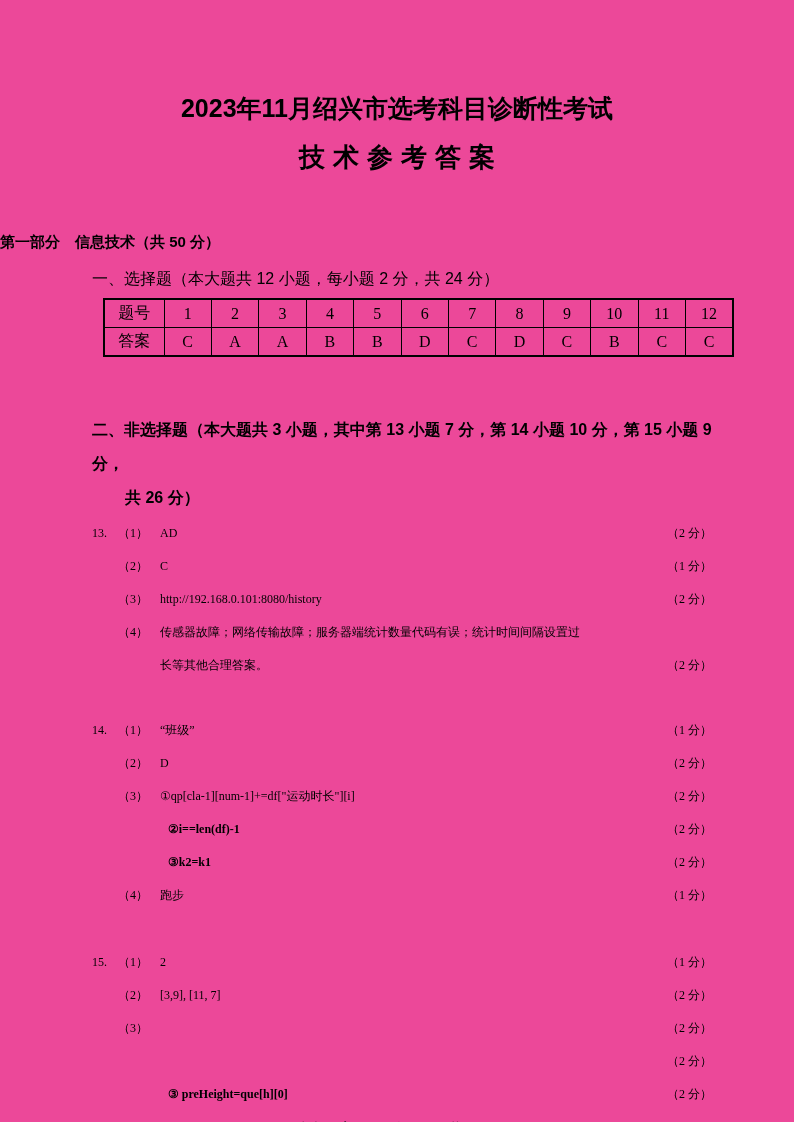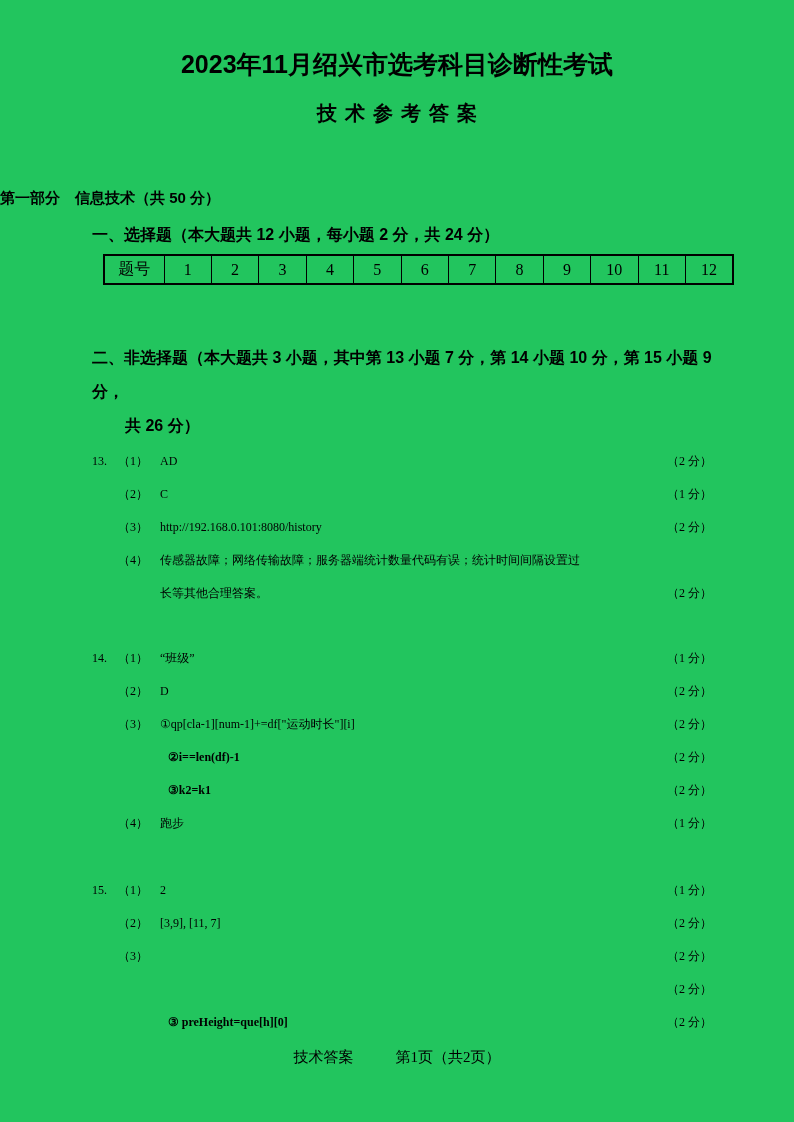--- a/index.html
+++ b/index.html
@@ -1,35 +1,35 @@
 <!DOCTYPE html>
 <html><head>
 <meta charset="utf-8">
 <style>
   html,body { margin:0; padding:0; background:#ffffff; }
   .page {
-    width:794px; height:1122px; background:#22c55e; color:#000;
+    width:794px; height:1122px; background:#ec4899; color:#000;
     font-family:"Liberation Serif", serif;
-    box-sizing:border-box; padding-top:48px; overflow:hidden;
+    box-sizing:border-box; padding-top:92px; overflow:hidden;
   }
   .title1 {
     font-family:"Liberation Sans", sans-serif; font-weight:bold;
     font-size:25px; line-height:33px; text-align:center; margin:0;
   }
   .title2 {
     font-family:"Liberation Sans", sans-serif; font-weight:bold;
-    font-size:20px; line-height:30px; text-align:center;
+    font-size:26px; line-height:30px; text-align:center;
     letter-spacing:8px; text-indent:8px; margin-top:17px;
   }
   .section-title {
     font-family:"Liberation Sans", sans-serif; font-weight:bold;
     font-size:15px; line-height:28px; text-align:left; margin-top:56px;
   }
   .part-heading {
-    font-family:"Liberation Sans", sans-serif; font-weight:bold;
+    font-family:"Liberation Sans", sans-serif; font-weight:normal;
     font-size:16px; line-height:22px; margin:12px 70px 0 92px;
   }
   .table-wrap { margin:8px 0 0 103px; }
   table.answers {
     border-collapse:collapse; border:2px solid #000;
     table-layout:fixed; width:631px;
   }
   table.answers th, table.answers td {
     border:1px solid #000; height:27px; text-align:center;
     font-size:16px; font-weight:normal; padding:0;
@@ -92,20 +92,35 @@
         <td>4</td>
         <td>5</td>
         <td>6</td>
         <td>7</td>
         <td>8</td>
         <td>9</td>
         <td>10</td>
         <td>11</td>
         <td>12</td>
       </tr>
+      <tr>
+        <th>答案</th>
+        <td>C</td>
+        <td>A</td>
+        <td>A</td>
+        <td>B</td>
+        <td>B</td>
+        <td>D</td>
+        <td>C</td>
+        <td>D</td>
+        <td>C</td>
+        <td>B</td>
+        <td>C</td>
+        <td>C</td>
+      </tr>
     </tbody>
       </table>
   </div>
 
   <div class="part2">
     <div class="l1">二、非选择题（本大题共 3 小题，其中第 13 小题 7 分，第 14 小题 10 分，第 15 小题 9 分，</div>
     <div class="l2">共 26 分）</div>
   </div>
 
   <div class="qblock first">

